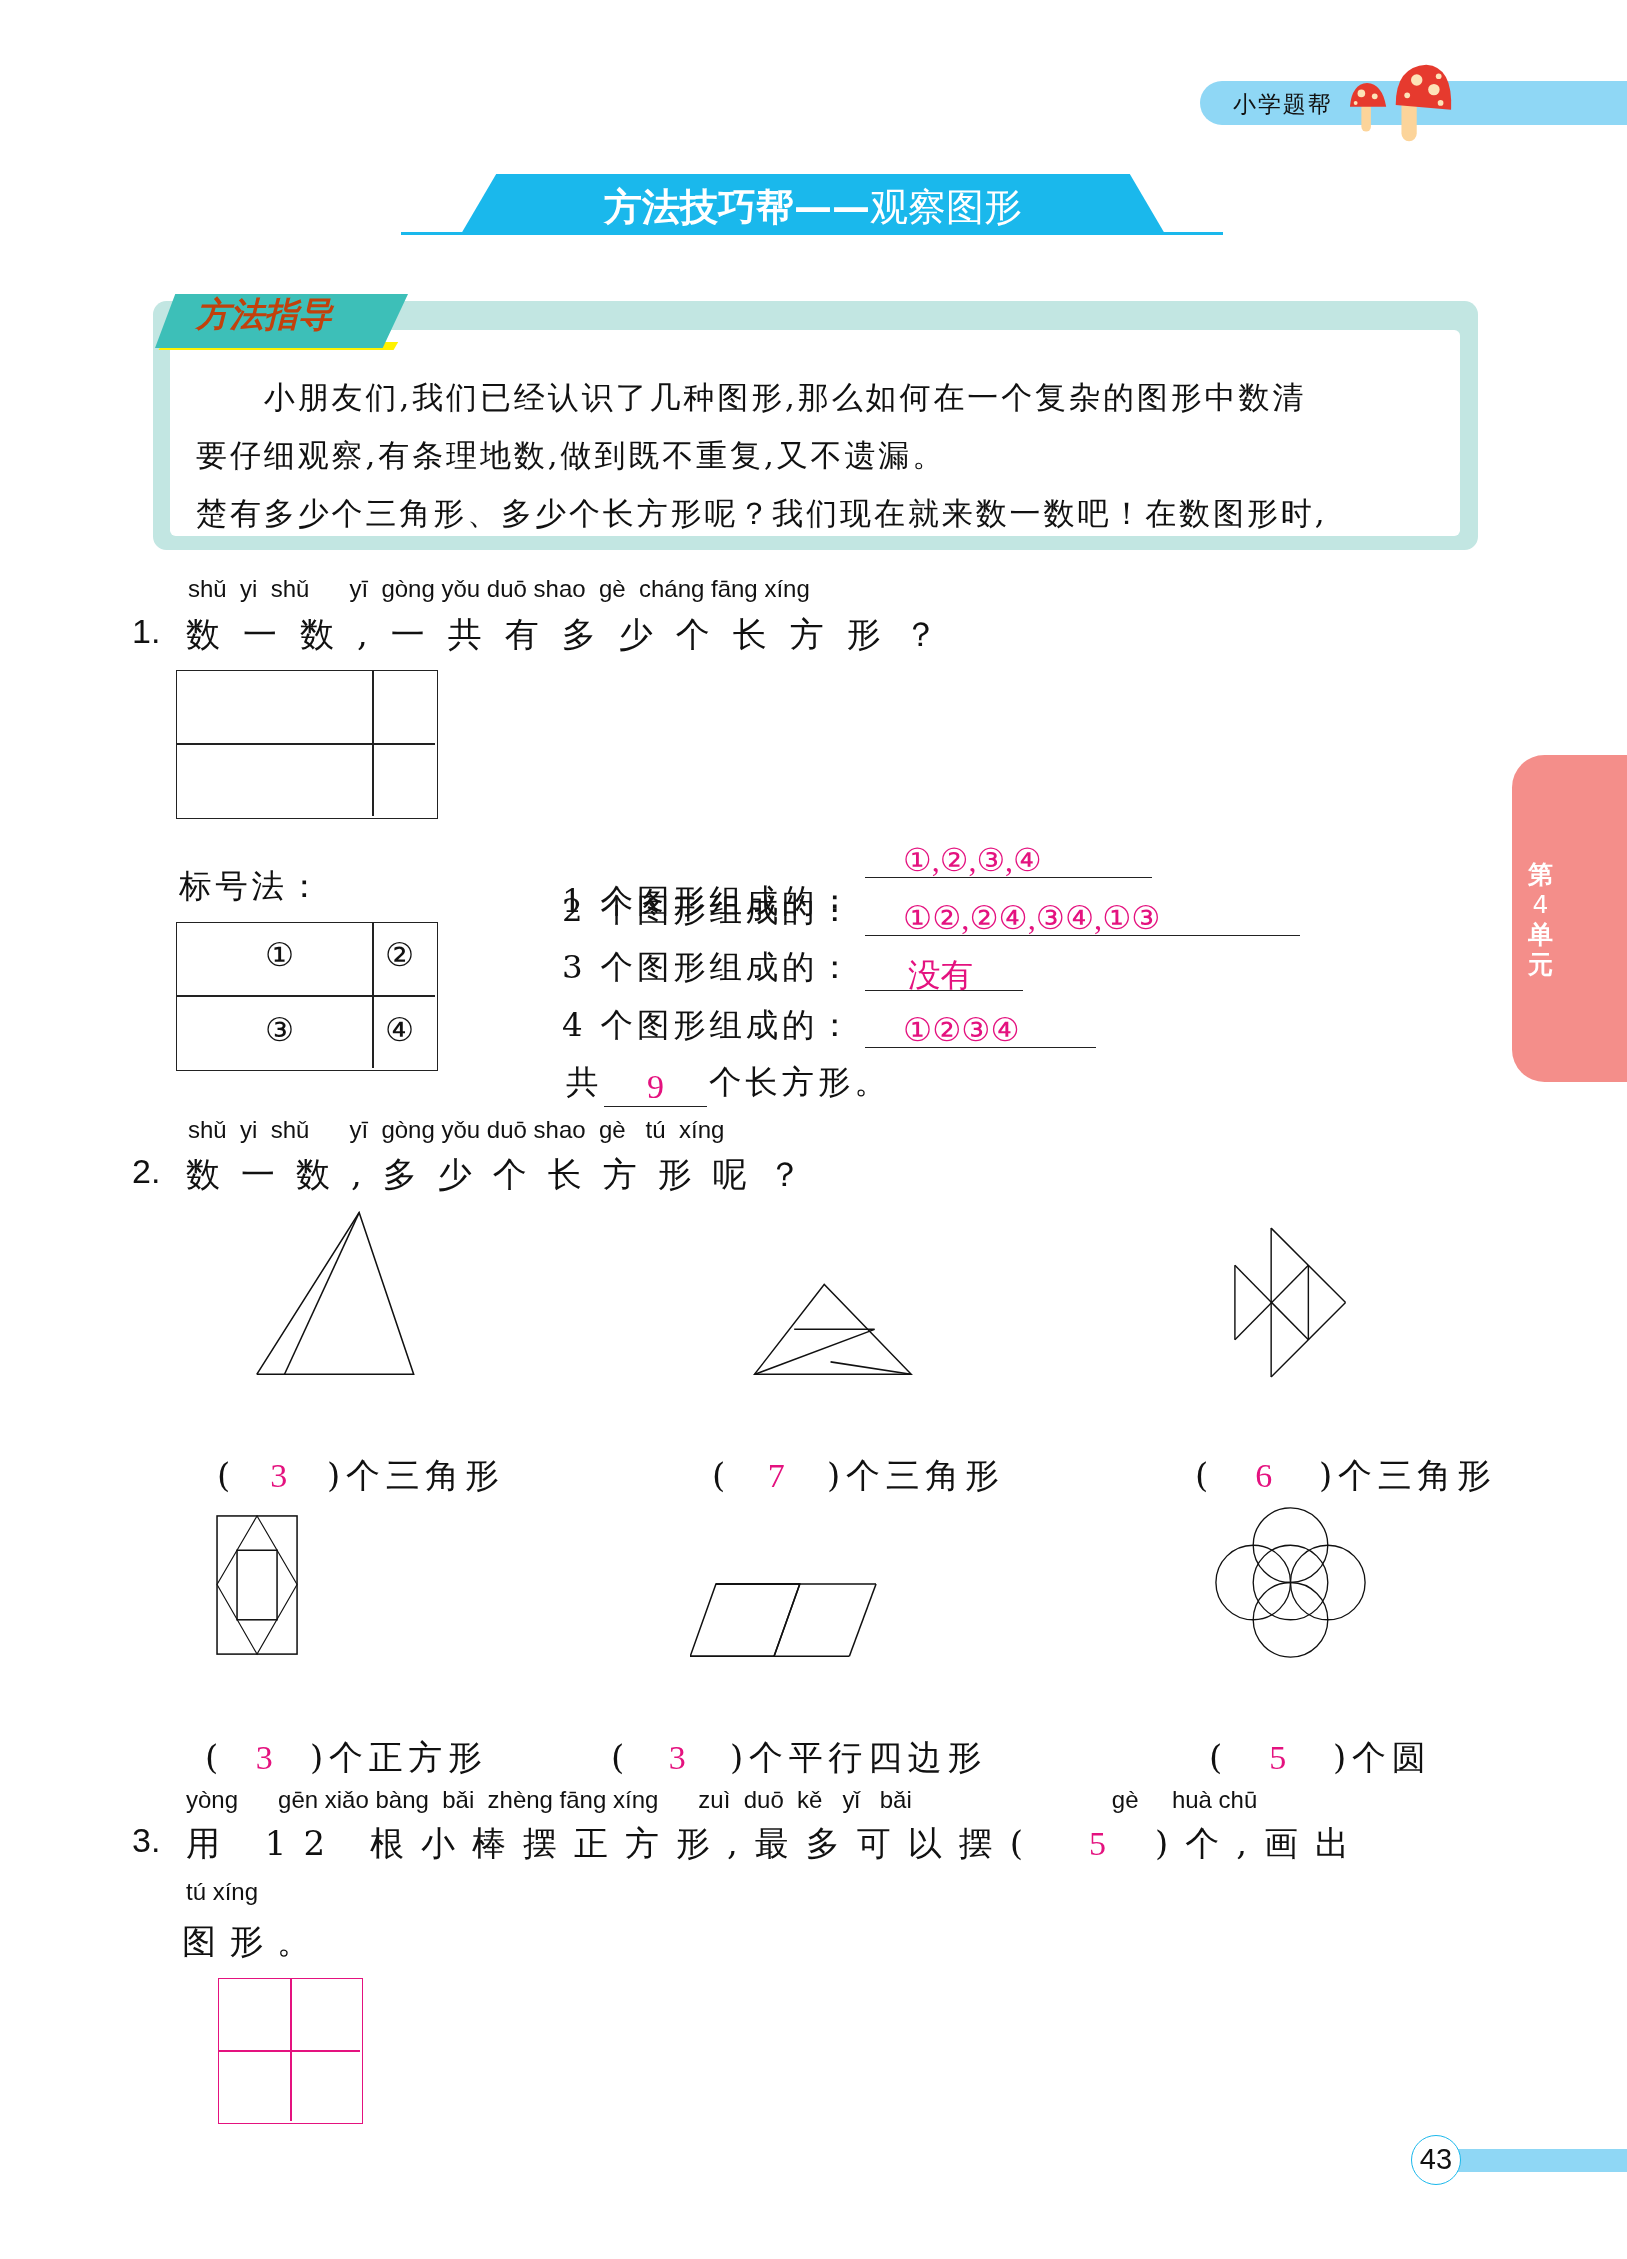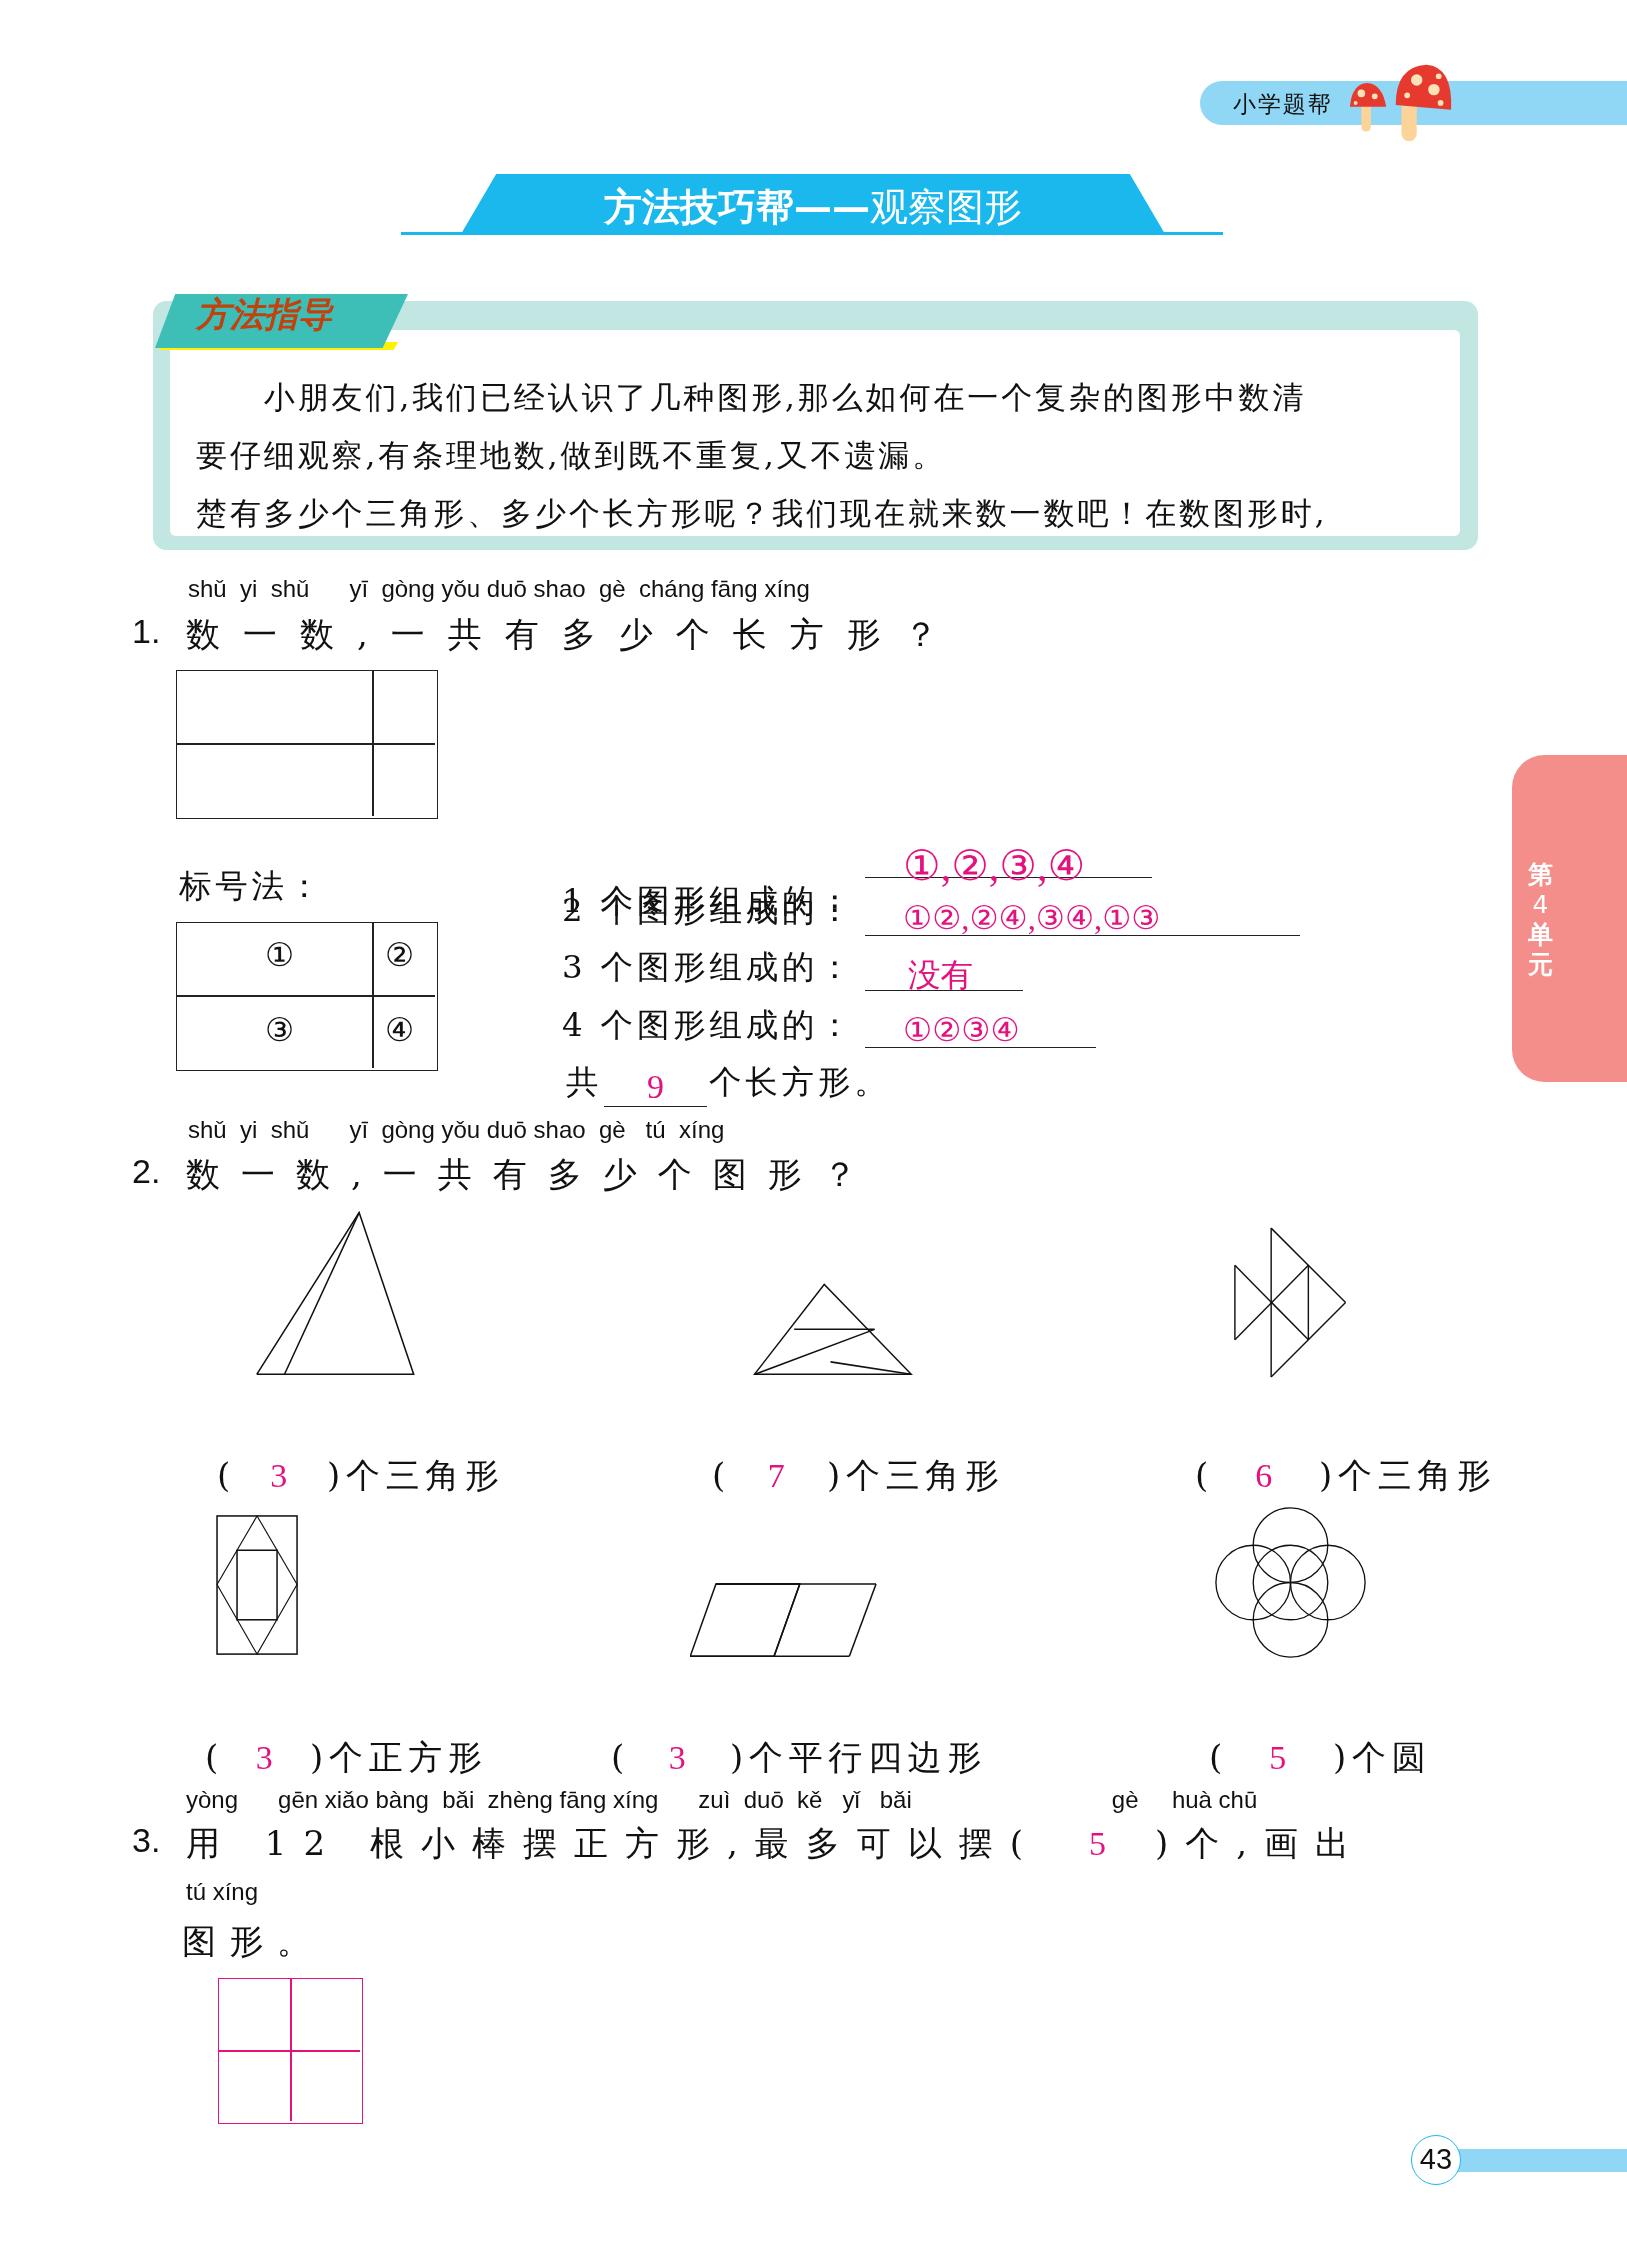--- a/index.html
+++ b/index.html
@@ -98,38 +98,38 @@
 <div class="abs grid-fig" style="left:176px;top:922px;width:262px;height:149px">
   <div class="abs" style="left:195px;top:0;width:1.9px;height:145px;background:#222"></div>
   <div class="abs" style="left:0;top:72px;width:258px;height:1.9px;background:#222"></div>
   <div class="abs circ" style="left:88px;top:13.4px">①</div>
   <div class="abs circ" style="left:208px;top:13.4px">②</div>
   <div class="abs circ" style="left:88px;top:88px">③</div>
   <div class="abs circ" style="left:208px;top:88px">④</div>
 </div>
 
 <div class="abs row-label" style="left:562px;top:880px">1 个图形组成的：</div>
-<div class="abs ansline" style="left:865px;top:841px;width:287px;height:36px"><span class="ans" style="font-size:42px;padding-left:38px">①,②,③,④</span></div>
+<div class="abs ansline" style="left:865px;top:841px;width:287px;height:36px"><span class="ans" style="font-size:32px;padding-left:38px">①,②,③,④</span></div>
 
 <div class="abs row-label" style="left:562px;top:889px">2 个图形组成的：</div>
 <div class="abs ansline" style="left:865px;top:899px;width:435px;height:36px"><span class="ans" style="font-size:32.5px;padding-left:38px">①②,②④,③④,①③</span></div>
 
 <div class="abs row-label" style="left:562px;top:946px">3 个图形组成的：</div>
 <div class="abs ansline" style="left:865px;top:954px;width:158px;height:36px"><span class="ans" style="font-size:32.5px;padding-left:43px">没有</span></div>
 
 <div class="abs row-label" style="left:562px;top:1004px">4 个图形组成的：</div>
 <div class="abs ansline" style="left:865px;top:1011px;width:231px;height:36px"><span class="ans" style="font-size:32.5px;padding-left:38px">①②③④</span></div>
 
 <div class="abs row-label" style="left:566px;top:1061px">共</div>
 <div class="abs ansline" style="left:604px;top:1068px;width:103px;height:38px;text-align:center"><span class="ans" style="font-size:34px">9</span></div>
 <div class="abs row-label" style="left:709px;top:1061px">个长方形。</div>
 
 <div class="abs pinyin" style="left:188px;top:1116px">shǔ  yi  shǔ      yī  gòng yǒu duō shao  gè   tú  xíng</div>
 <div class="abs" style="left:132px;top:1152px;font-family:'Liberation Sans',sans-serif;font-size:34px">2.</div>
-<div class="abs qtext" style="left:186px;top:1152px;letter-spacing:21px">数一数,一共有多少个图形？</div>
+<div class="abs qtext" style="left:186px;top:1152px;letter-spacing:21px">数一数,多少个长方形呢？</div>
 
 <svg class="abs" style="left:249px;top:1204px" width="182" height="177" viewBox="0 0 190 185">
   <polyline points="8,178 115,9 172,178 8,178" fill="none" stroke="#111" stroke-width="1.6"></polyline>
   <line x1="115" y1="9" x2="37" y2="178" stroke="#111" stroke-width="1.6"></line>
 </svg>
 
 <svg class="abs" style="left:750px;top:1271px" width="163" height="110" viewBox="0 0 170 115">
   <polygon points="5,108 86,14 187,108" fill="none" stroke="#111" stroke-width="1.6" transform="scale(0.9,1)"></polygon>
   <line x1="46" y1="61" x2="130" y2="61" stroke="#111" stroke-width="1.6"></line>
   <line x1="130" y1="61" x2="5" y2="108" stroke="#111" stroke-width="1.6"></line>

